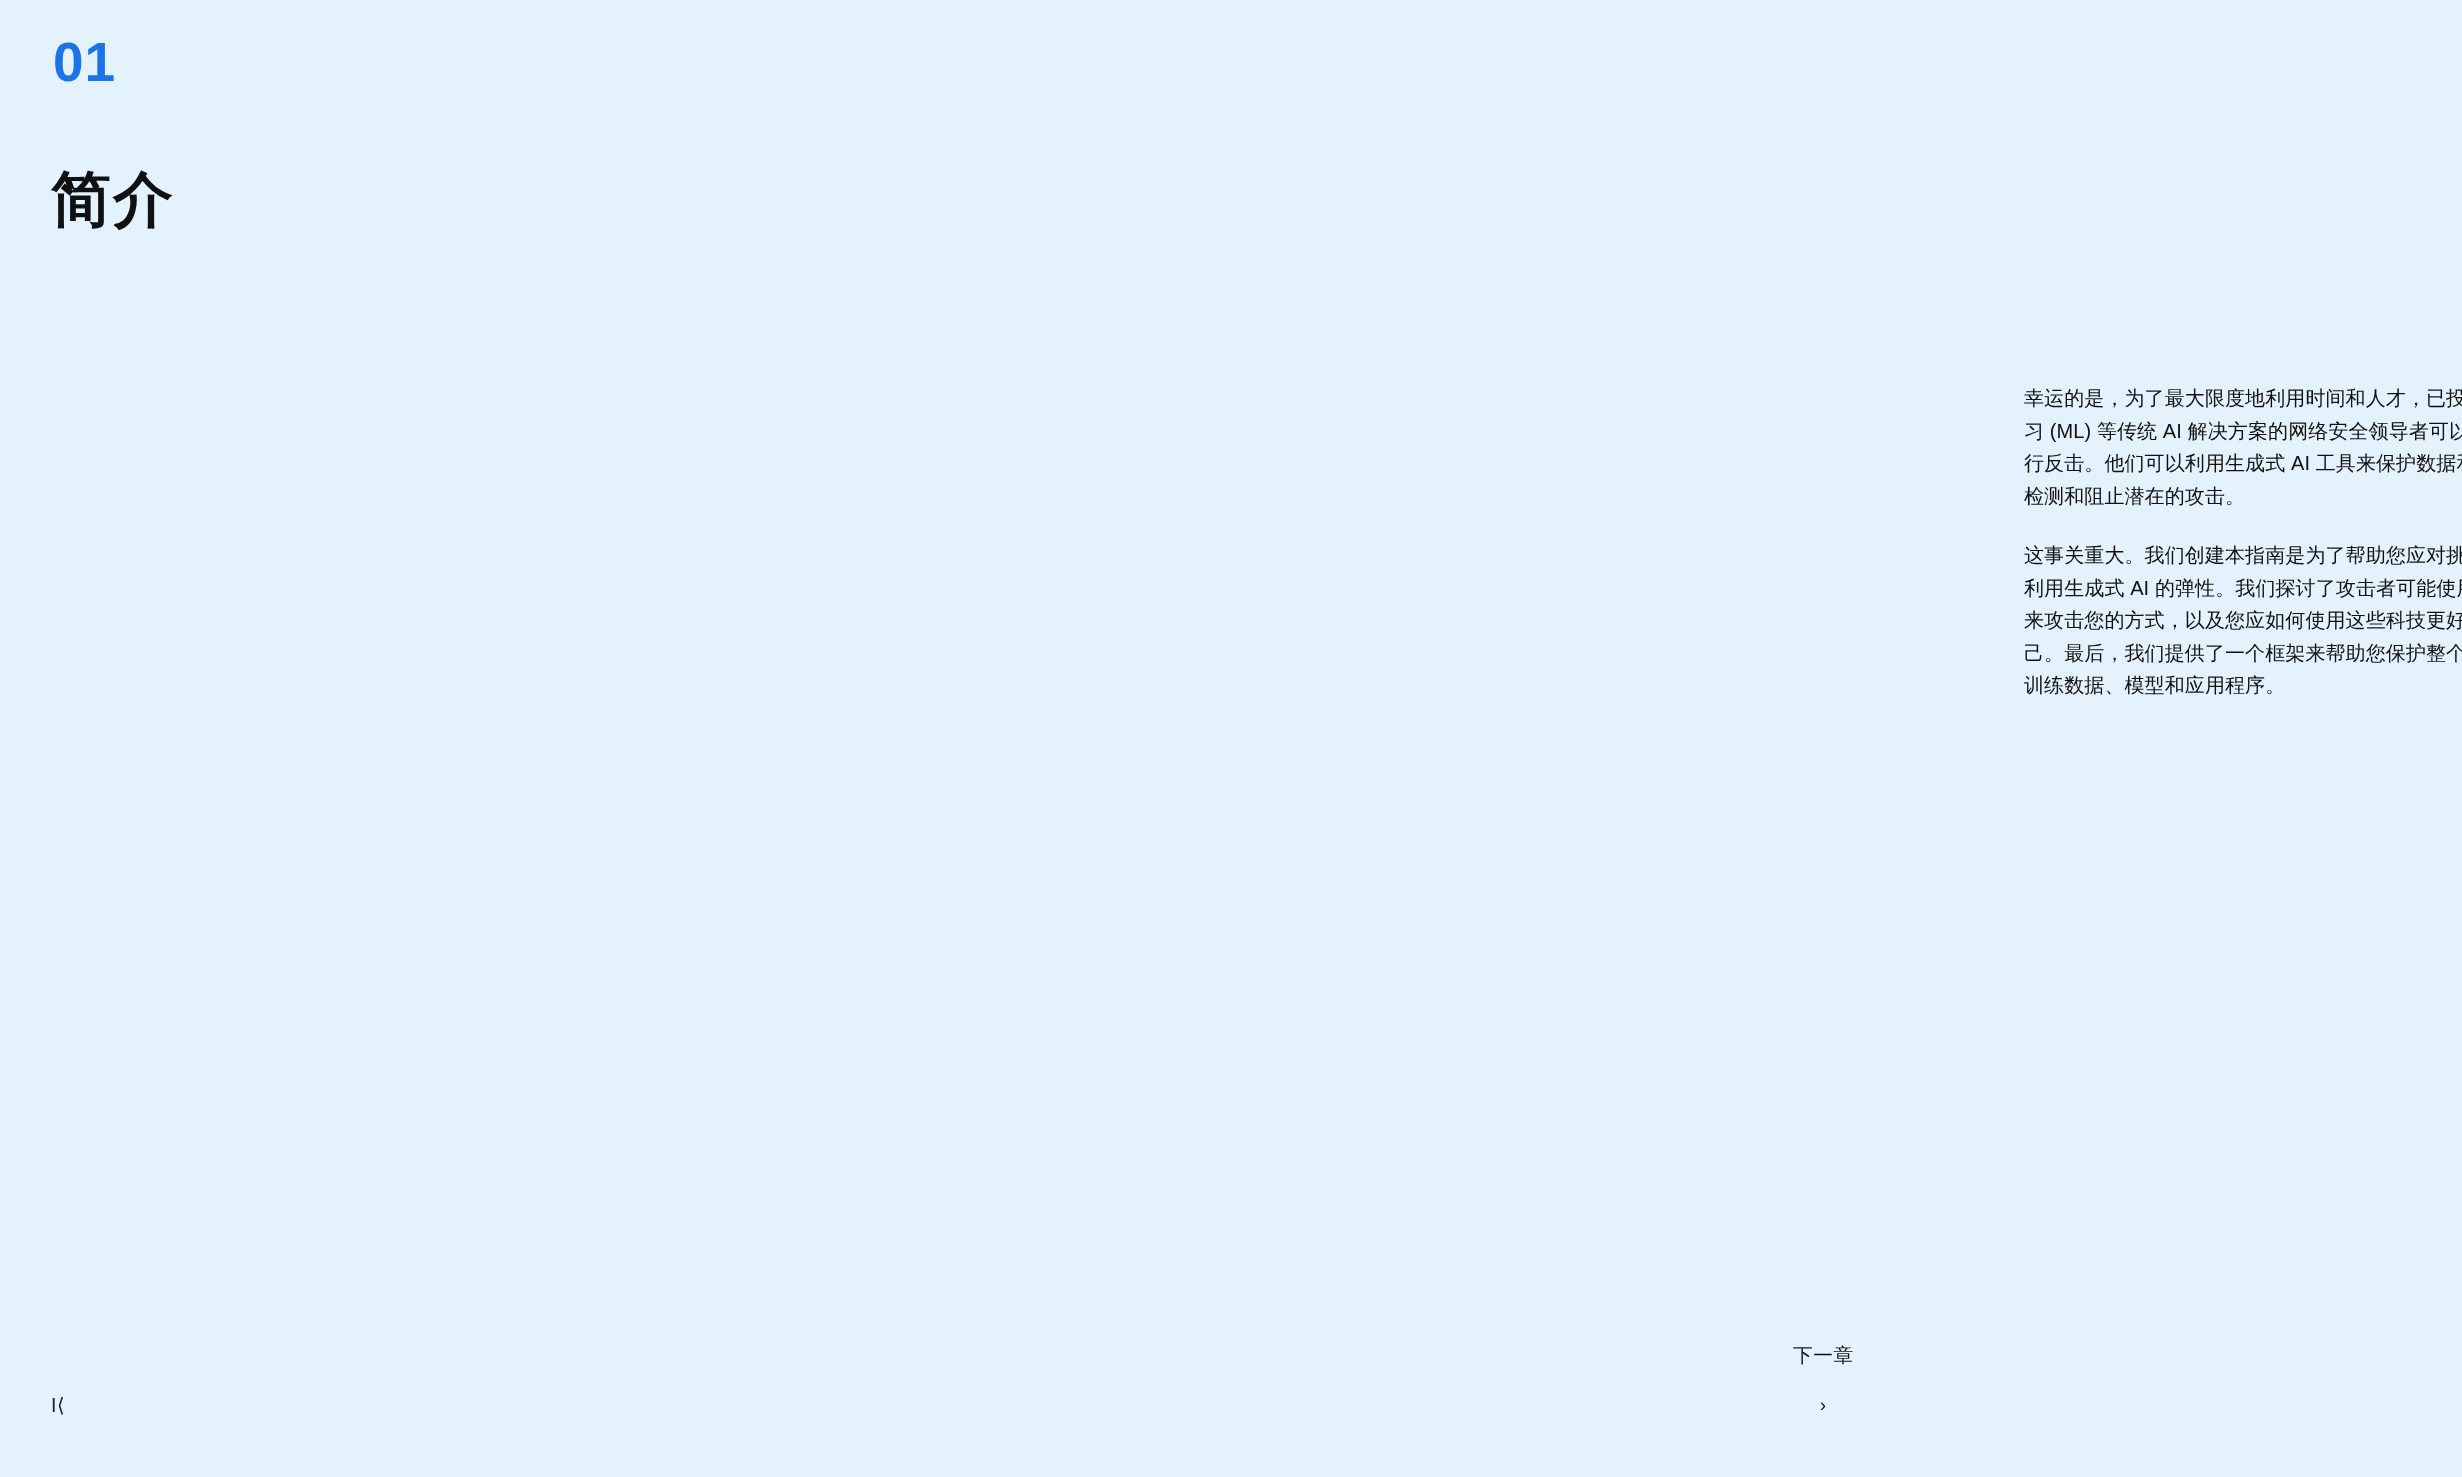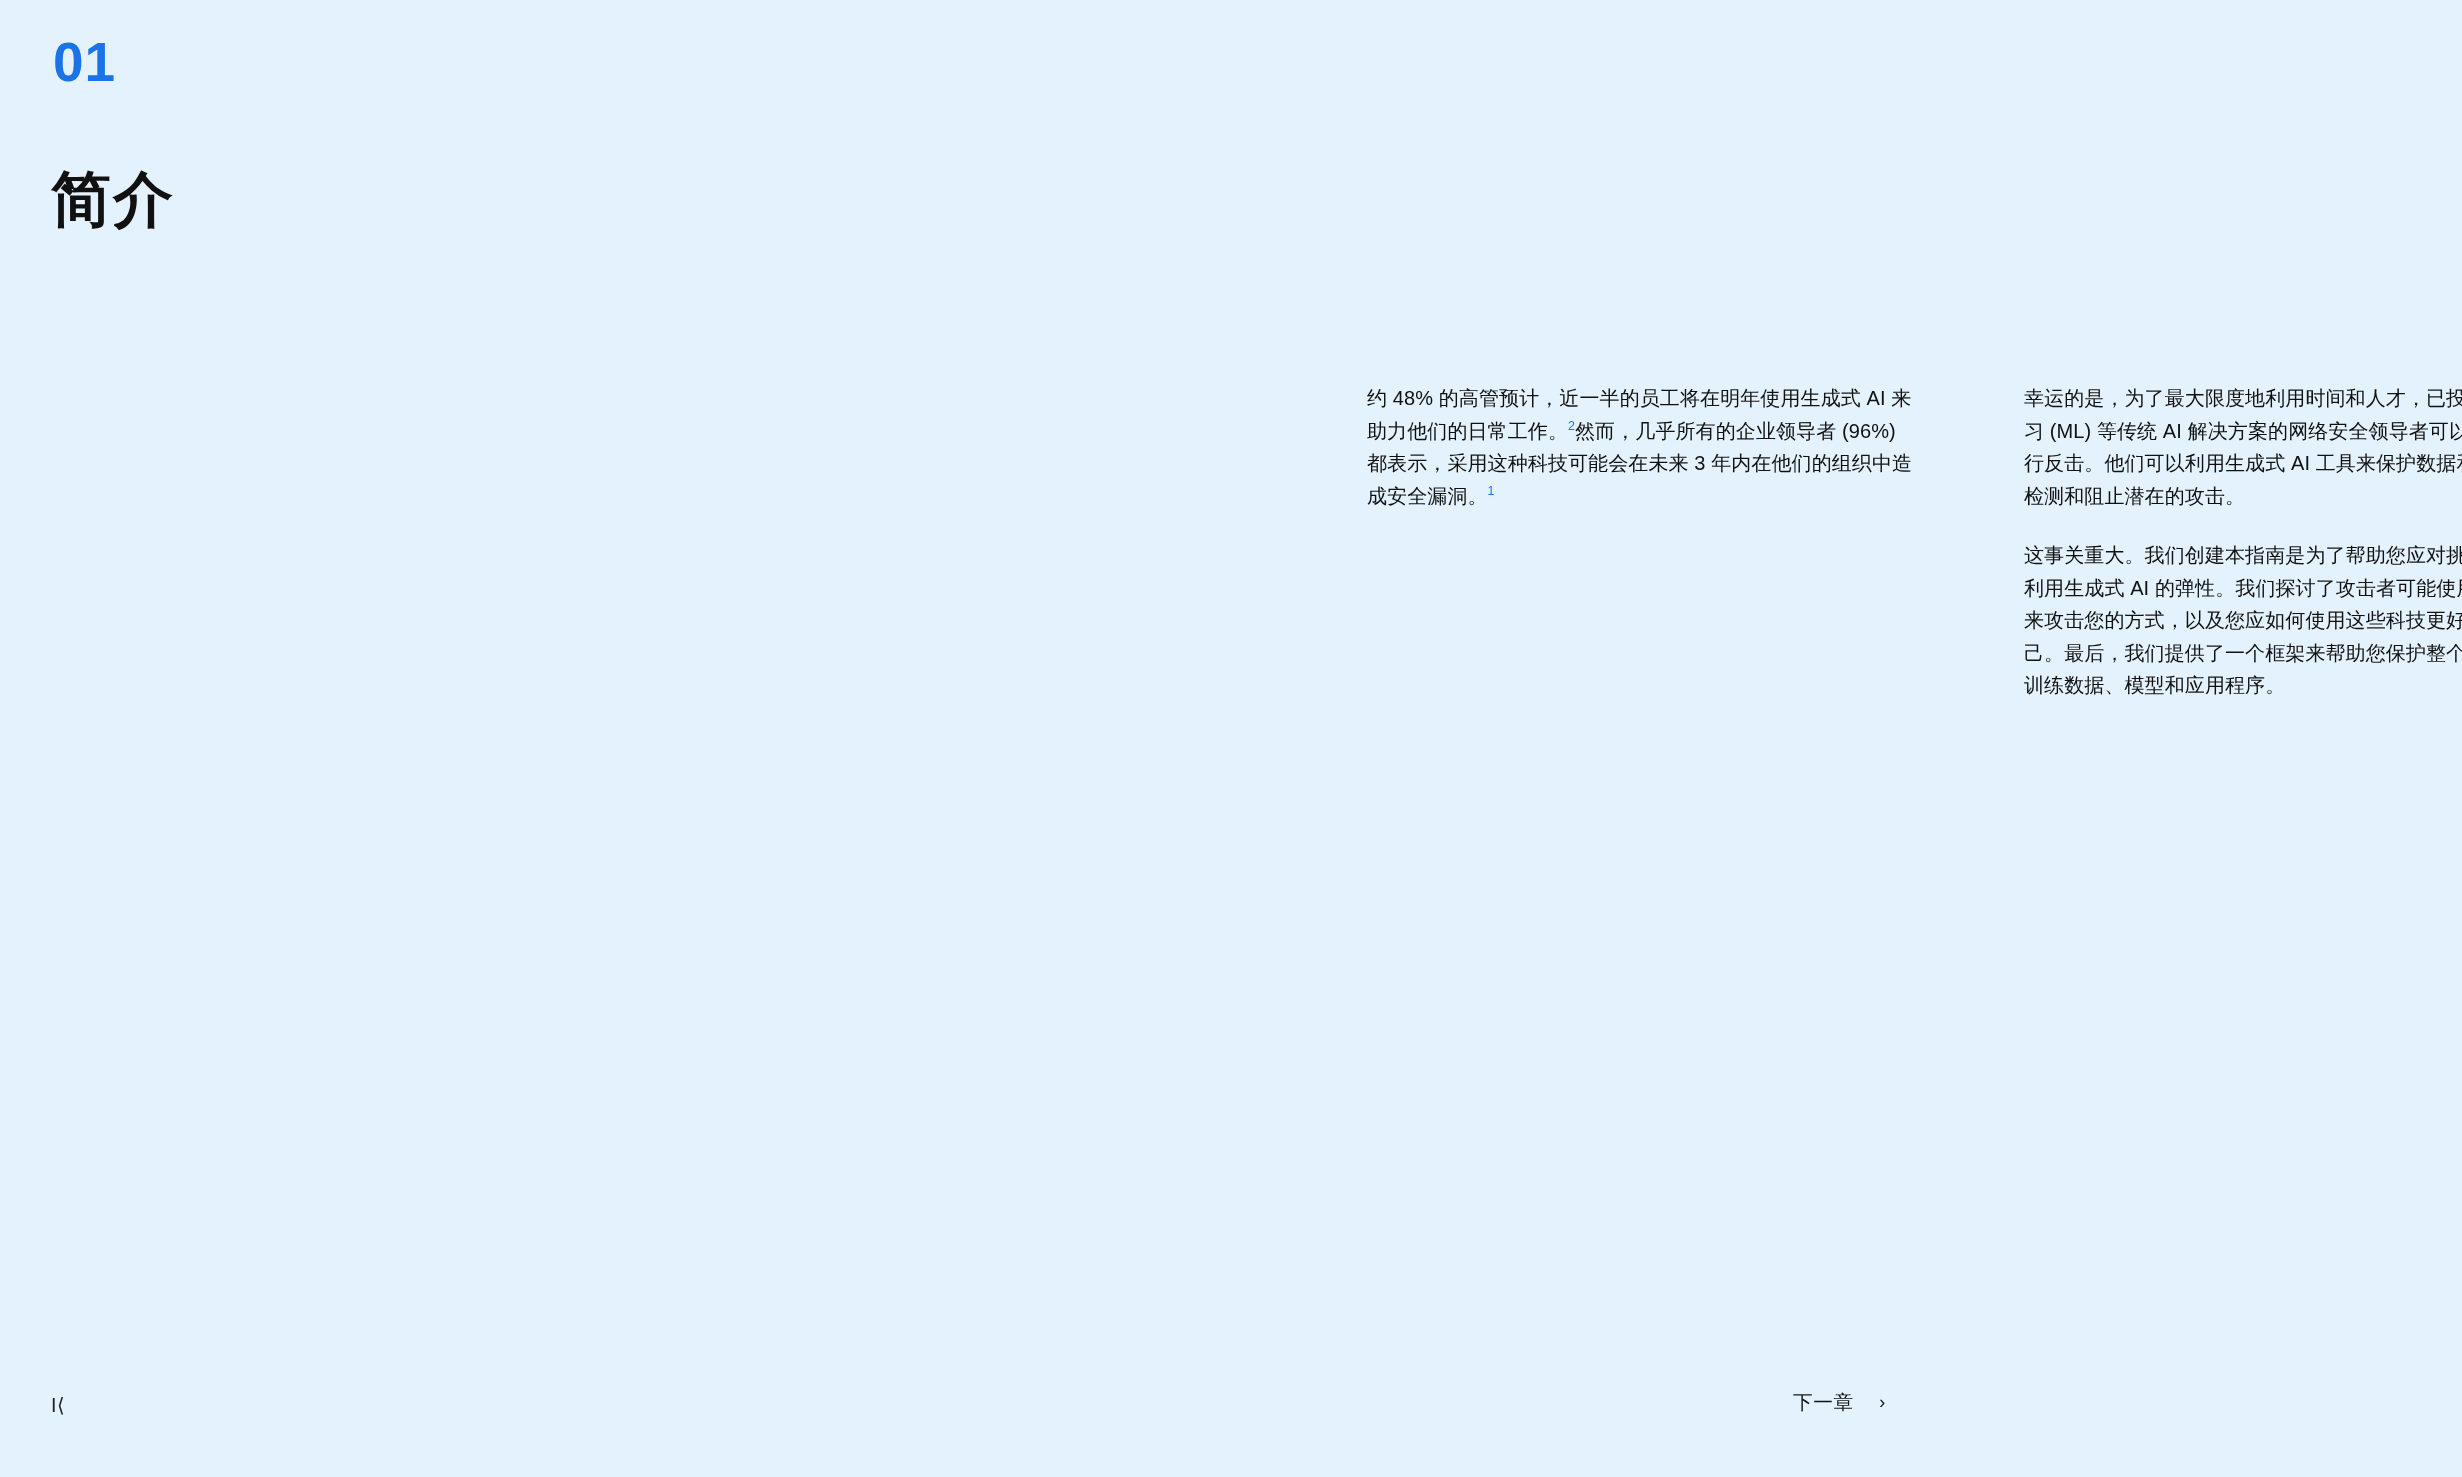--- a/index.html
+++ b/index.html
@@ -108,38 +108,38 @@
   .footer-next {
     position: absolute;
     left: 1793px;
     bottom: 61px;
     display: flex;
     align-items: center;
     gap: 25.6px;
     font-size: 19.7px;
     color: #111;
     letter-spacing: 0.5px;
+    flex-direction: column;
   }
   .footer-next .arrow {
     font-size: 17.7px;
     color: #111;
   }
 </style>
 </head>
 <body>
 
 <div class="page">
 
   <div class="chapter-number">01</div>
 
   <div class="chapter-title">简介</div>
 
 
   <div class="col col-mid">
-    <p><span>约 48% 的高管预计，近一半的员工将在明年使用生成式 AI 来助力他们的日常工作。</span><sup>2</sup><span>然而，几乎所有的企业领导者 (96%) 都表示，采用这种科技可能会在未来 3 年内在他们的组织中造成安全漏洞。</span><sup>1</sup></p>
 
 
   </div>
 
   <div class="col col-right">
     <p>幸运的是，为了最大限度地利用时间和人才，已投资于机器学习 (ML) 等传统 AI 解决方案的网络安全领导者可以利用 AI 进行反击。他们可以利用生成式 AI 工具来保护数据和用户，并检测和阻止潜在的攻击。</p>
     <p>这事关重大。我们创建本指南是为了帮助您应对挑战，并充分利用生成式 AI 的弹性。我们探讨了攻击者可能使用生成式 AI 来攻击您的方式，以及您应如何使用这些科技更好地保护自己。最后，我们提供了一个框架来帮助您保护整个企业的 AI 训练数据、模型和应用程序。</p>
   </div>
 
   <div class="footer-home">I⟨</div>

